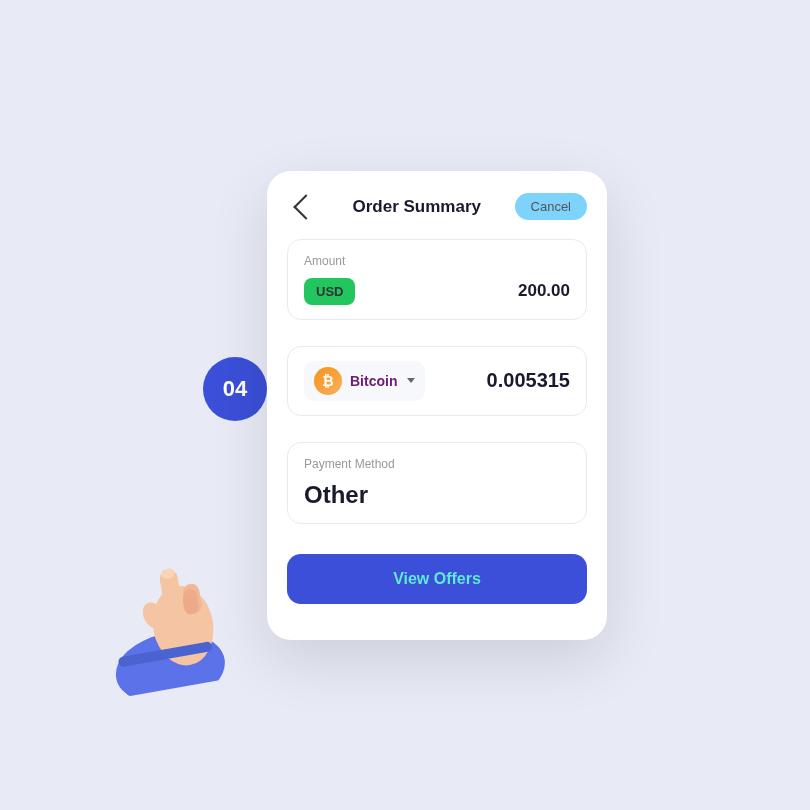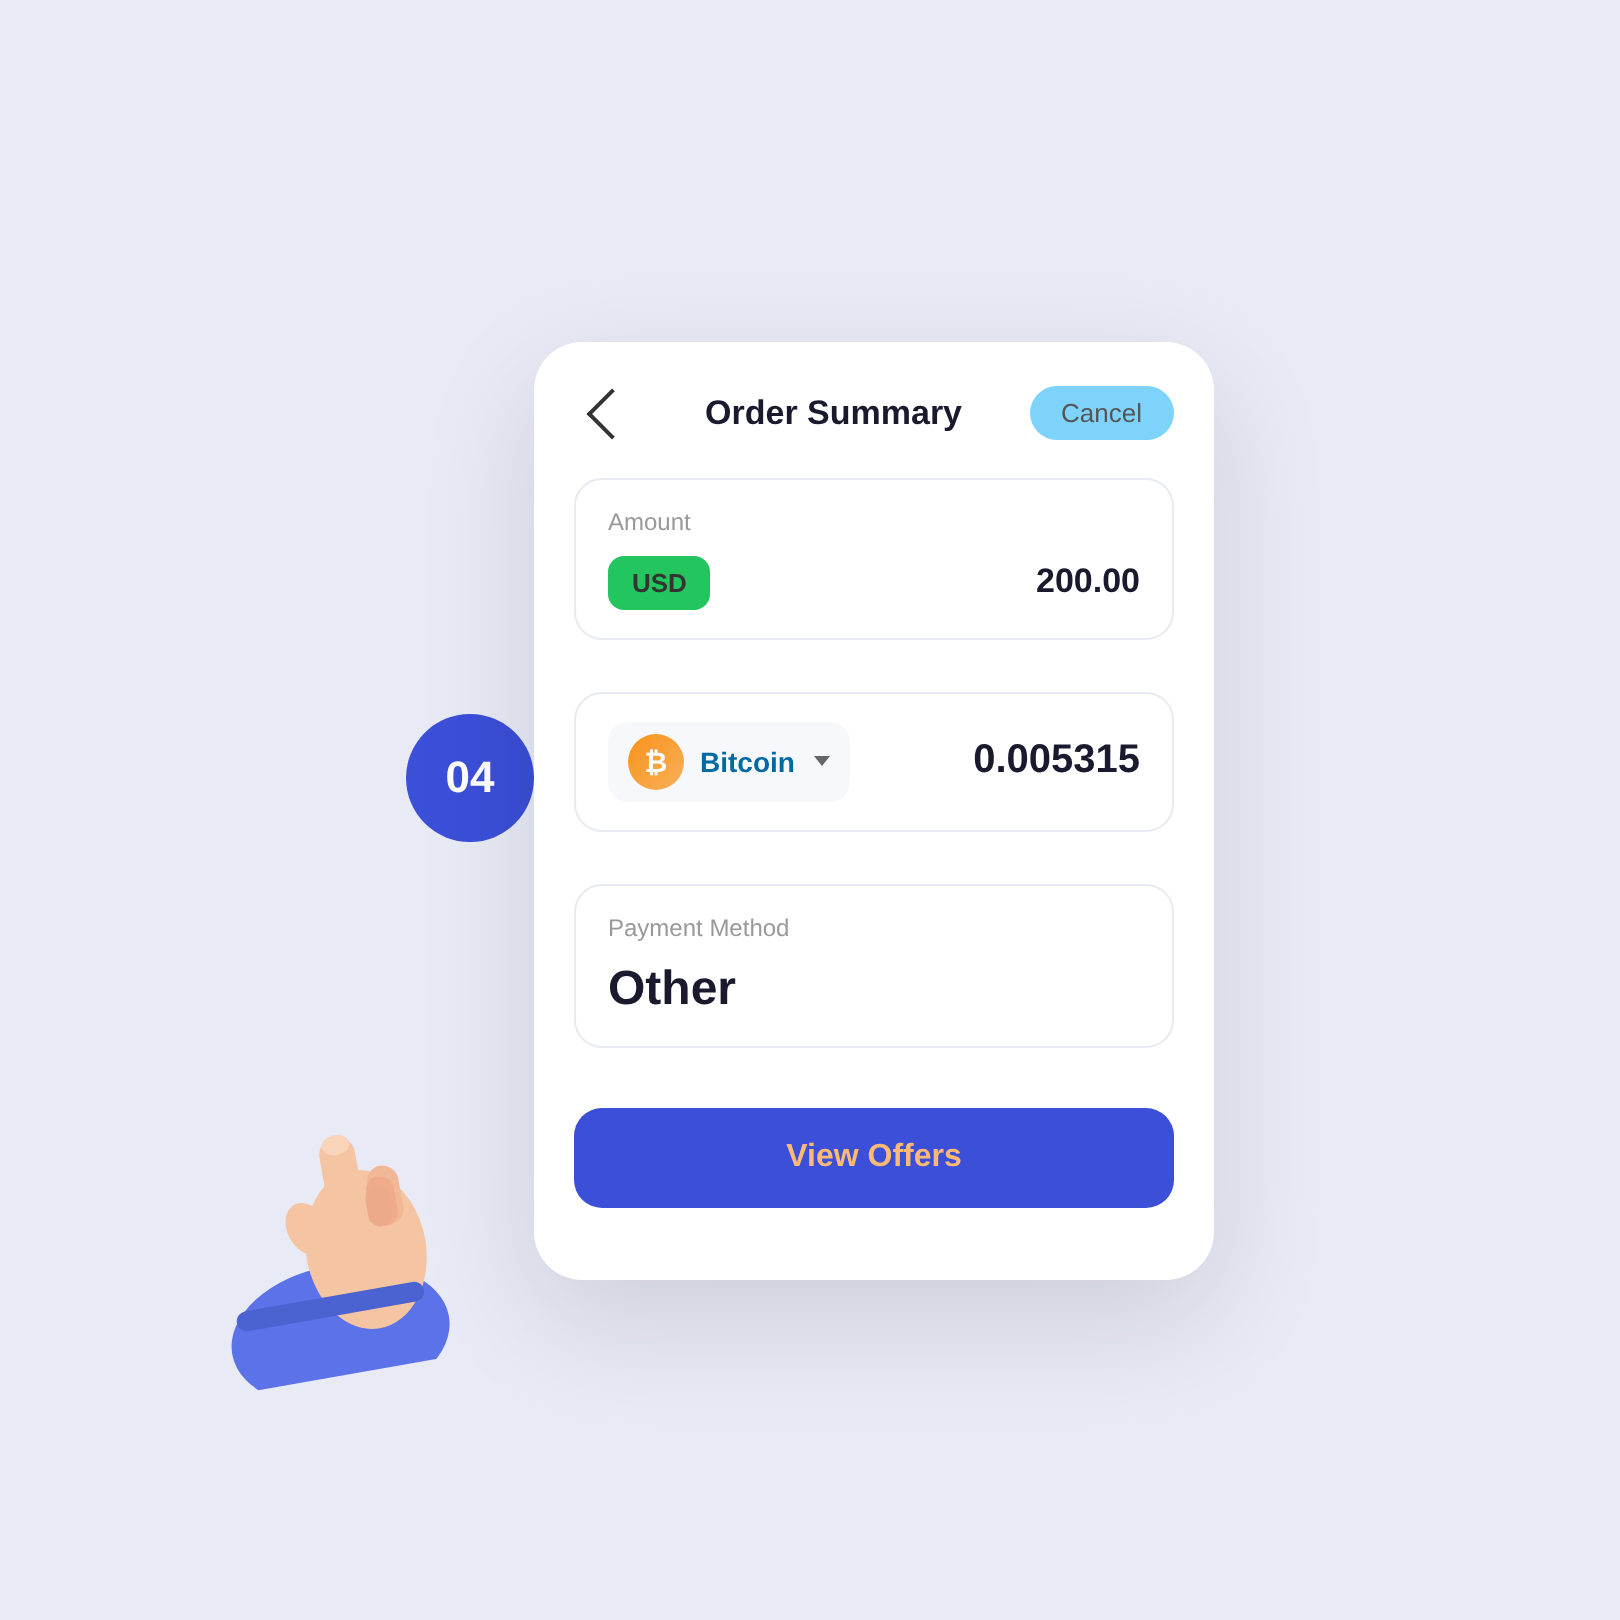--- a/index.html
+++ b/index.html
@@ -154,21 +154,21 @@
       align-items: center;
       justify-content: center;
       color: white;
       font-size: 14px;
       font-weight: 900;
     }
 
     .crypto-name {
       font-size: 14px;
       font-weight: 600;
-      color: #0369a1;
+      color: #701a75;
     }
 
     .chevron-down {
       width: 0;
       height: 0;
       border-left: 4px solid transparent;
       border-right: 4px solid transparent;
       border-top: 5px solid #666;
       margin-left: 2px;
     }
@@ -181,21 +181,21 @@
 
     .payment-method-value {
       font-size: 24px;
       font-weight: 700;
       color: #1a1a2e;
       margin-top: 4px;
     }
 
     .view-offers-btn {
       background: #3b4fd8;
-      color: #fdba74;
+      color: #5eead4;
       border: none;
       border-radius: 14px;
       width: 100%;
       padding: 16px;
       font-size: 16px;
       font-weight: 600;
       cursor: pointer;
       margin-top: 4px;
     }
 

